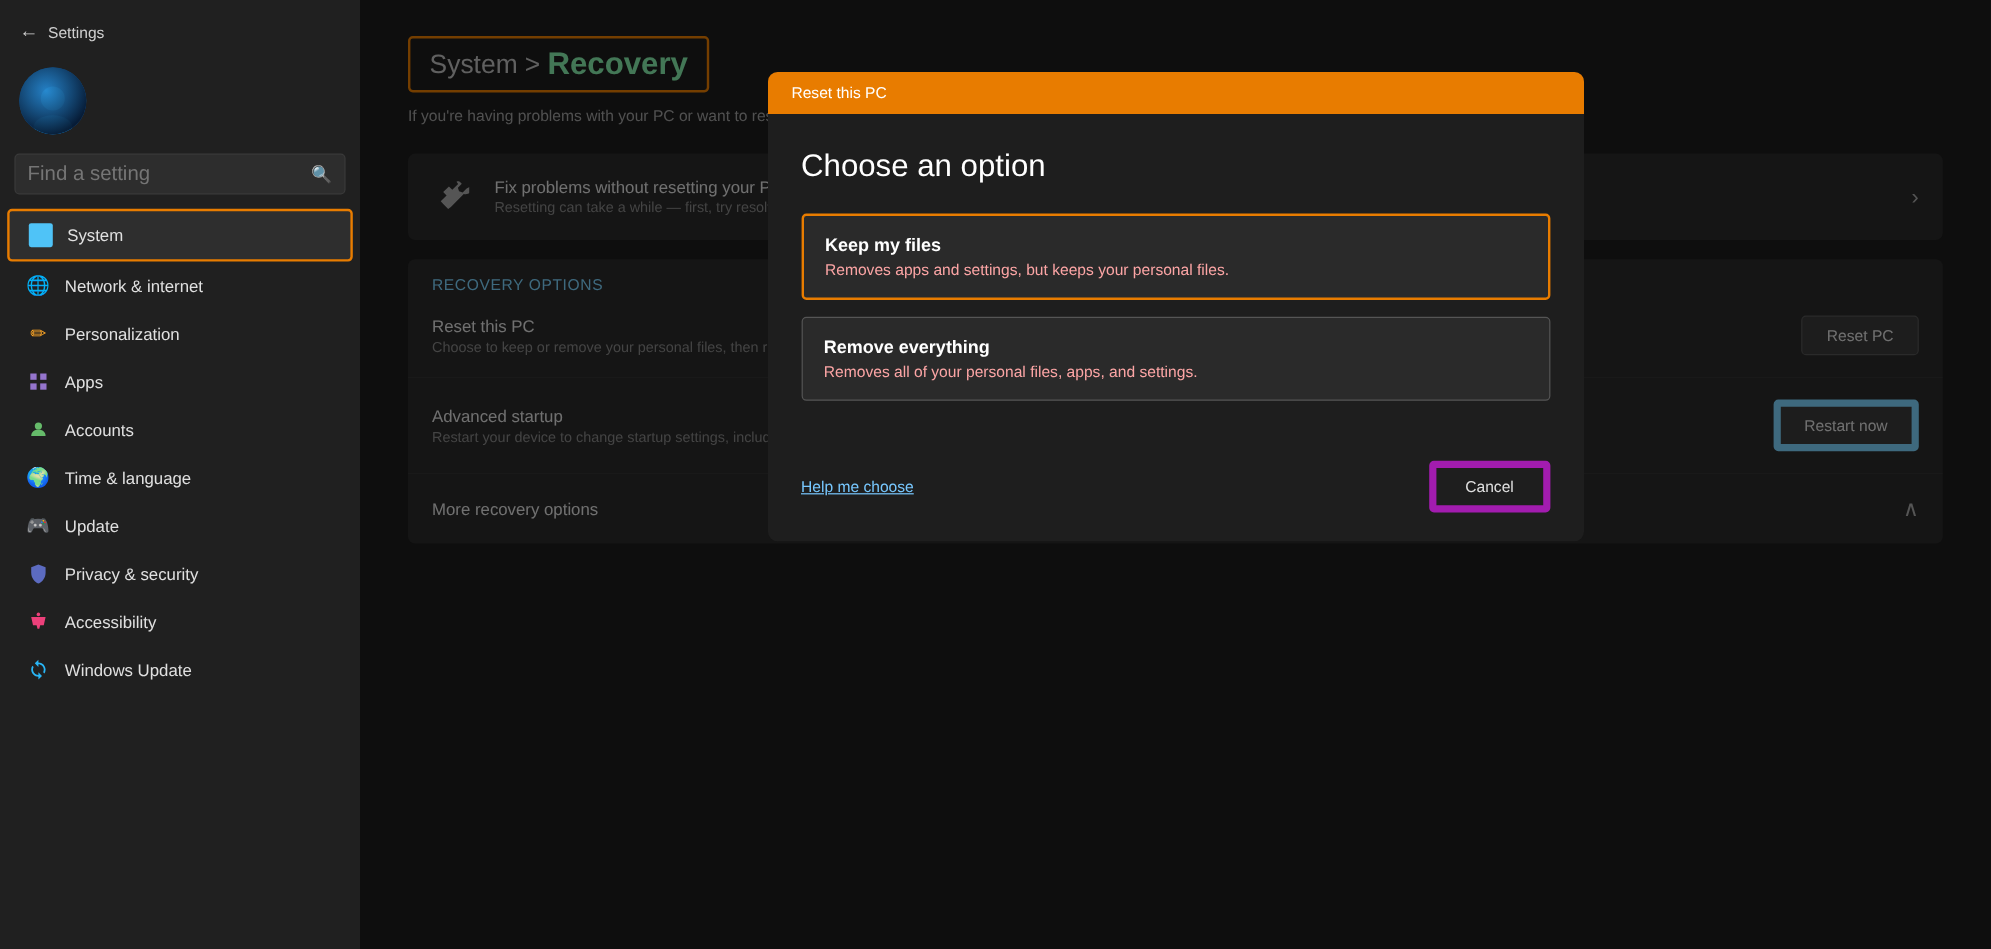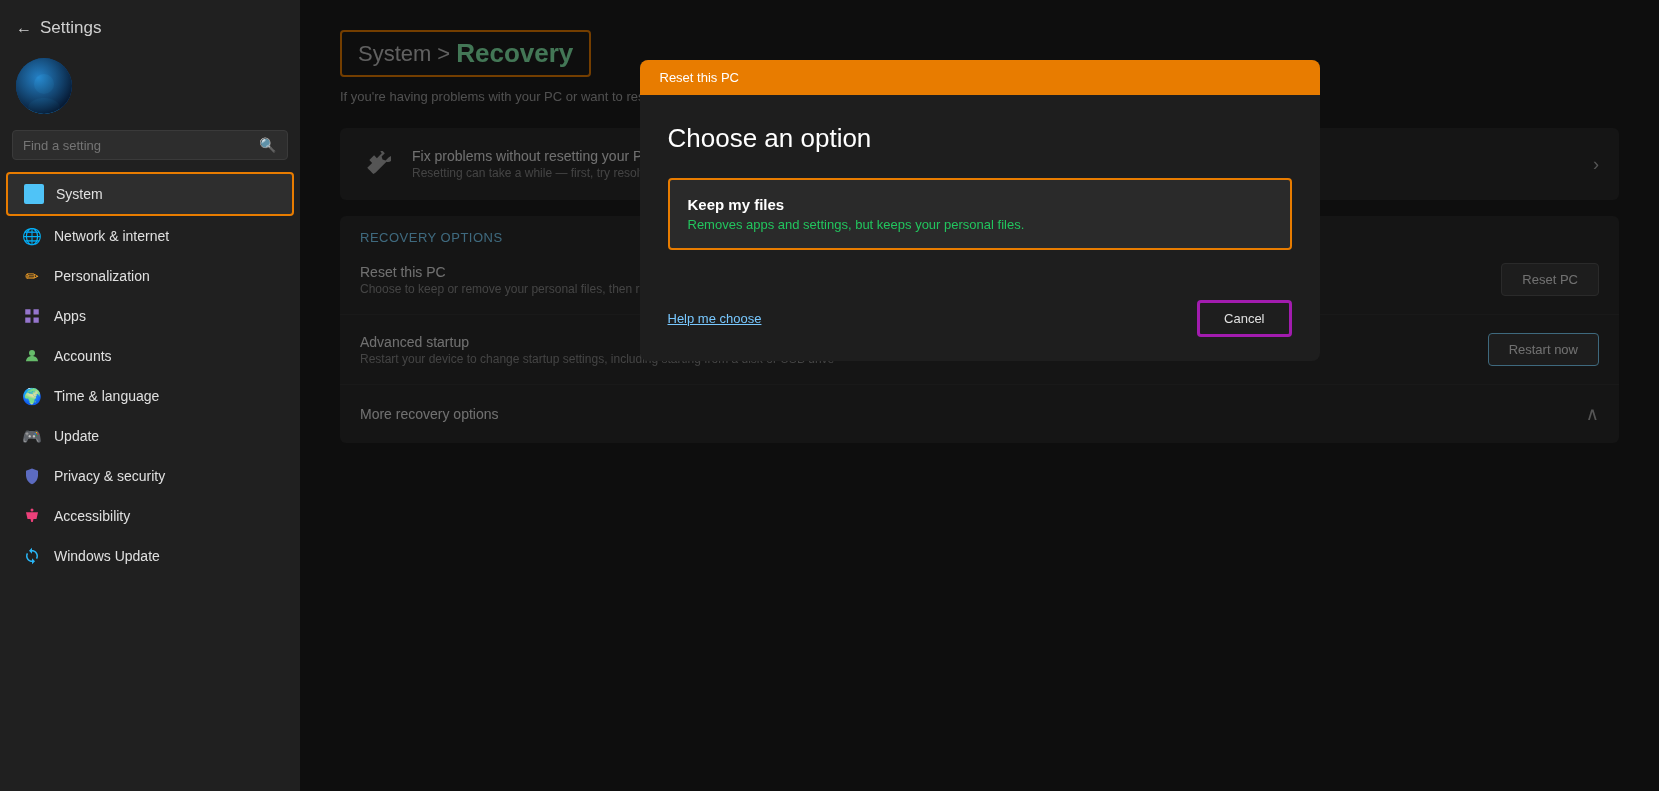--- a/index.html
+++ b/index.html
@@ -32,21 +32,21 @@
       font-size: 13px;
       color: #d0d0d0;
     }
 
     .back-arrow {
       font-size: 16px;
       cursor: pointer;
     }
 
     .sidebar-app-title {
-      font-size: 17px;
+      font-size: 13px;
       color: #d0d0d0;
     }
 
     .sidebar-avatar {
       width: 56px;
       height: 56px;
       border-radius: 50%;
       margin: 12px 16px 16px 16px;
       background: radial-gradient(circle at 40% 40%, #1a6fa8, #0a3060);
       display: flex;
@@ -69,21 +69,21 @@
       align-items: center;
       padding: 6px 10px;
       gap: 8px;
     }
 
     .search-box input {
       background: transparent;
       border: none;
       outline: none;
       color: #f0abfc;
-      font-size: 13px;
+      font-size: 17px;
       flex: 1;
     }
 
     .search-icon-svg {
       color: #aaa;
       font-size: 14px;
     }
 
     .nav-item {
       display: flex;
@@ -241,21 +241,21 @@
       border: 1px solid #555;
       border-radius: 4px;
       color: #e0e0e0;
       padding: 8px 20px;
       font-size: 13px;
       cursor: pointer;
     }
 
     .restart-now-btn {
       background: #3a3a3a;
-      border: 1px solid #7dd3fc;
+      border: 6px solid #7dd3fc;
       border-radius: 4px;
       color: #e0e0e0;
       padding: 8px 20px;
       font-size: 13px;
       cursor: pointer;
     }
 
     .chevron-up {
       font-size: 18px;
       color: #aaa;
@@ -319,40 +319,40 @@
 
     .option-title {
       font-size: 15px;
       font-weight: 600;
       color: #ffffff;
       margin-bottom: 4px;
     }
 
     .option-desc {
       font-size: 13px;
-      color: #22c55e;
+      color: #fca5a5;
     }
 
     .dialog-footer {
       display: flex;
       align-items: center;
       justify-content: space-between;
       padding: 16px 28px 24px 28px;
     }
 
     .help-link {
       font-size: 13px;
       color: #78c8ff;
       text-decoration: underline;
       cursor: pointer;
     }
 
     .cancel-btn {
       background: transparent;
-      border: 3px solid #a21caf;
+      border: 6px solid #a21caf;
       border-radius: 4px;
       color: #e0e0e0;
       padding: 8px 24px;
       font-size: 13px;
       cursor: pointer;
       text-align: right;
     }
 
     .system-icon-box {
       width: 28px;
@@ -526,20 +526,24 @@
     <div class="dialog">
       <div class="dialog-header">Reset this PC</div>
       <div class="dialog-body">
         <div class="dialog-title">Choose an option</div>
 
         <div class="option-card selected">
           <div class="option-title">Keep my files</div>
           <div class="option-desc">Removes apps and settings, but keeps your personal files.</div>
         </div>
 
+        <div class="option-card">
+          <div class="option-title">Remove everything</div>
+          <div class="option-desc">Removes all of your personal files, apps, and settings.</div>
+        </div>
       </div>
 
       <div class="dialog-footer">
         <span class="help-link">Help me choose</span>
         <button class="cancel-btn">Cancel</button>
       </div>
     </div>
   </div>
 </main>
 

